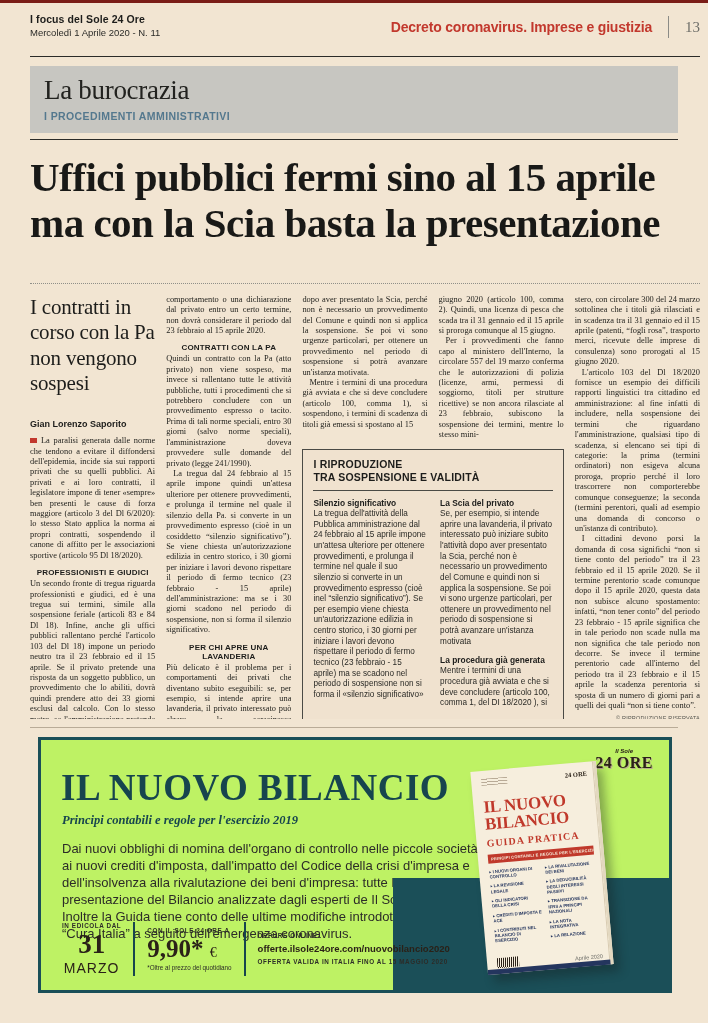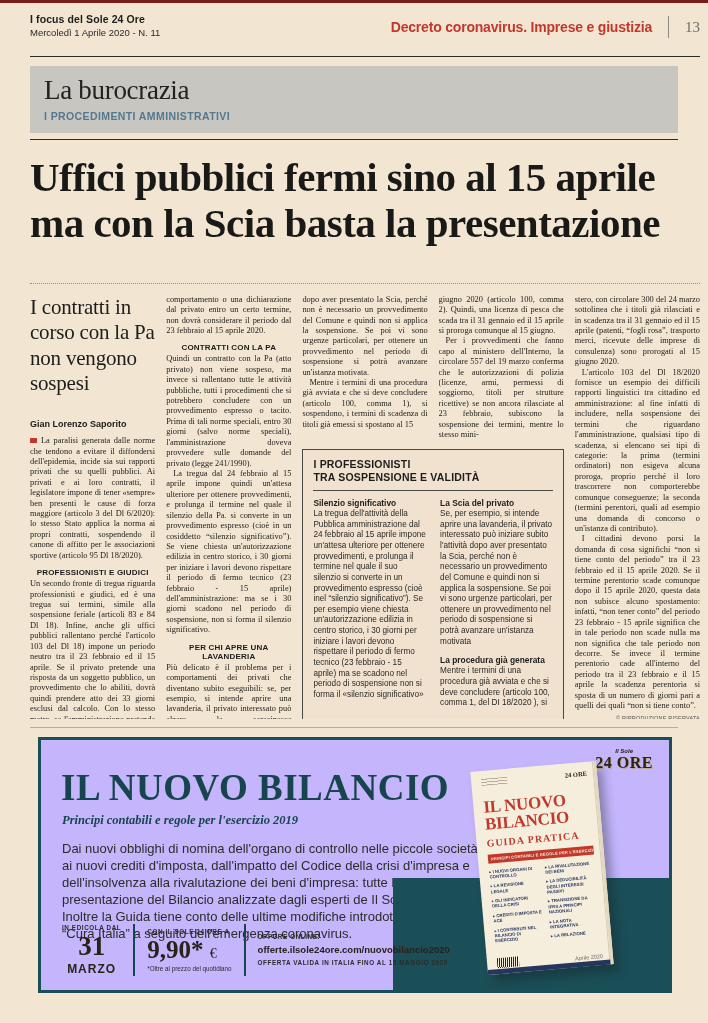--- a/index.html
+++ b/index.html
@@ -94,40 +94,40 @@
   .ib-item-text { font-size:8.2px; line-height:1.3; color:#2a2a26; margin-bottom:8px; }
 
   .pre-ad-rule { margin:8px 30px 0 30px; border-bottom:1px solid #b9ab97; }
 
   
   .ad {
     position:relative;
     margin:9px 36px 0 38px;
     height:256px;
     border:3px solid #1b4f58;
-    background:#c4b5fd;
+    background:#bef264;
     overflow:hidden;
   }
   .ad-teal { position:absolute; right:0; bottom:0; width:44%; height:112px; background:#1b4f58; }
   .ad-logo { position:absolute; top:8px; right:16px; text-align:center; color:#2a2118; }
   .ad-logo-top { font-size:6px; font-weight:bold; font-style:italic; }
   .ad-logo-main { font-family:"Liberation Serif",serif; font-size:16px; font-weight:bold; letter-spacing:.5px; text-shadow:1px 1px 0 #b9a98f; }
   .ad-title {
     margin:26px 0 0 20px;
     font-family:"Liberation Serif",serif; font-weight:bold;
     font-size:37px; letter-spacing:.5px; color:#17454e;
   }
   .ad-subtitle { margin:4px 0 0 21px; font-family:"Liberation Serif",serif; font-style:italic; font-weight:bold; font-size:12.5px; color:#17454e; }
   .ad-body { margin:12px 0 0 21px; width:418px; font-size:13px; line-height:1.32; color:#2c2c28; }
   .ad-offer { position:absolute; left:21px; bottom:14px; display:flex; align-items:stretch; }
   .offer-seg { display:flex; flex-direction:column; justify-content:center; }
   .offer-div { width:2px; background:#17454e; margin:0 12px; }
   .offer-label { font-size:6.3px; font-weight:bold; letter-spacing:.6px; color:#2c2c28; }
   .offer-day { font-family:"Liberation Serif",serif; font-size:27px; font-weight:bold; color:#2a2118; line-height:1; margin:2px 0; text-align:center; }
-  .offer-month { font-size:12px; font-weight:bold; letter-spacing:1px; color:#2a2118; text-align:center; }
+  .offer-month { font-size:14px; font-weight:normal; letter-spacing:1px; color:#2a2118; text-align:center; }
   .offer-price { font-family:"Liberation Serif",serif; font-size:25px; font-weight:bold; color:#2a2118; line-height:1.05; margin:2px 0; }
   .offer-cur { font-size:14px; font-weight:normal; }
   .offer-note { font-size:6.3px; color:#2c2c28; }
   .offer-url { font-size:9.5px; font-weight:bold; color:#2a2118; margin:4px 0; }
   .seg1 .offer-label { text-align:center; }
 
   
   .book {
     position:absolute; top:26px; right:64px;
     width:126px; height:204px;
@@ -201,21 +201,21 @@
       <p class="body-p">Mentre i termini di una procedura già avviata e che si deve concludere (articolo 100, comma 1), si sospendono, i termini di scadenza di titoli già emessi si spostano al 15</p>
     </div>
 
     <div class="col">
       <p class="body-p">giugno 2020 (articolo 100, comma 2). Quindi, una licenza di pesca che scada tra il 31 gennaio ed il 15 aprile si proroga comunque al 15 giugno.</p>
       <p class="body-p">Per i provvedimenti che fanno capo al ministero dell'Interno, la circolare 557 del 19 marzo conferma che le autorizzazioni di polizia (licenze, armi, permessi di soggiorno, titoli per strutture ricettive) se non ancora rilasciate al 23 febbraio, subiscono la sospensione dei termini, mentre lo stesso mini-</p>
     </div>
 
     <div class="infobox">
       <div class="infobox-title">
-        <span>I PROFESSIONISTI</span><br>
+        <span>I RIPRODUZIONE</span><br>
         <span>TRA SOSPENSIONE E VALIDITÀ</span>
       </div>
       <div class="infobox-rule"></div>
       <div class="infobox-cols">
         <div>
           <div class="ib-item-title">Silenzio significativo</div>
           <div class="ib-item-text">La tregua dell'attività della Pubblica amministrazione dal 24 febbraio al 15 aprile impone un'attesa ulteriore per ottenere provvedimenti, e prolunga il termine nel quale il suo silenzio si converte in un provvedimento espresso (cioè inel “silenzio significativo”). Se per esempio viene chiesta un'autorizzazione edilizia in centro storico, i 30 giorni per iniziare i lavori devono rispettare il periodo di fermo tecnico (23 febbraio - 15 aprile) ma se scadono nel periodo di sospensione non si forma il «silenzio significativo»</div>
         </div>
         <div>
           <div class="ib-item-title">La Scia del privato</div>

